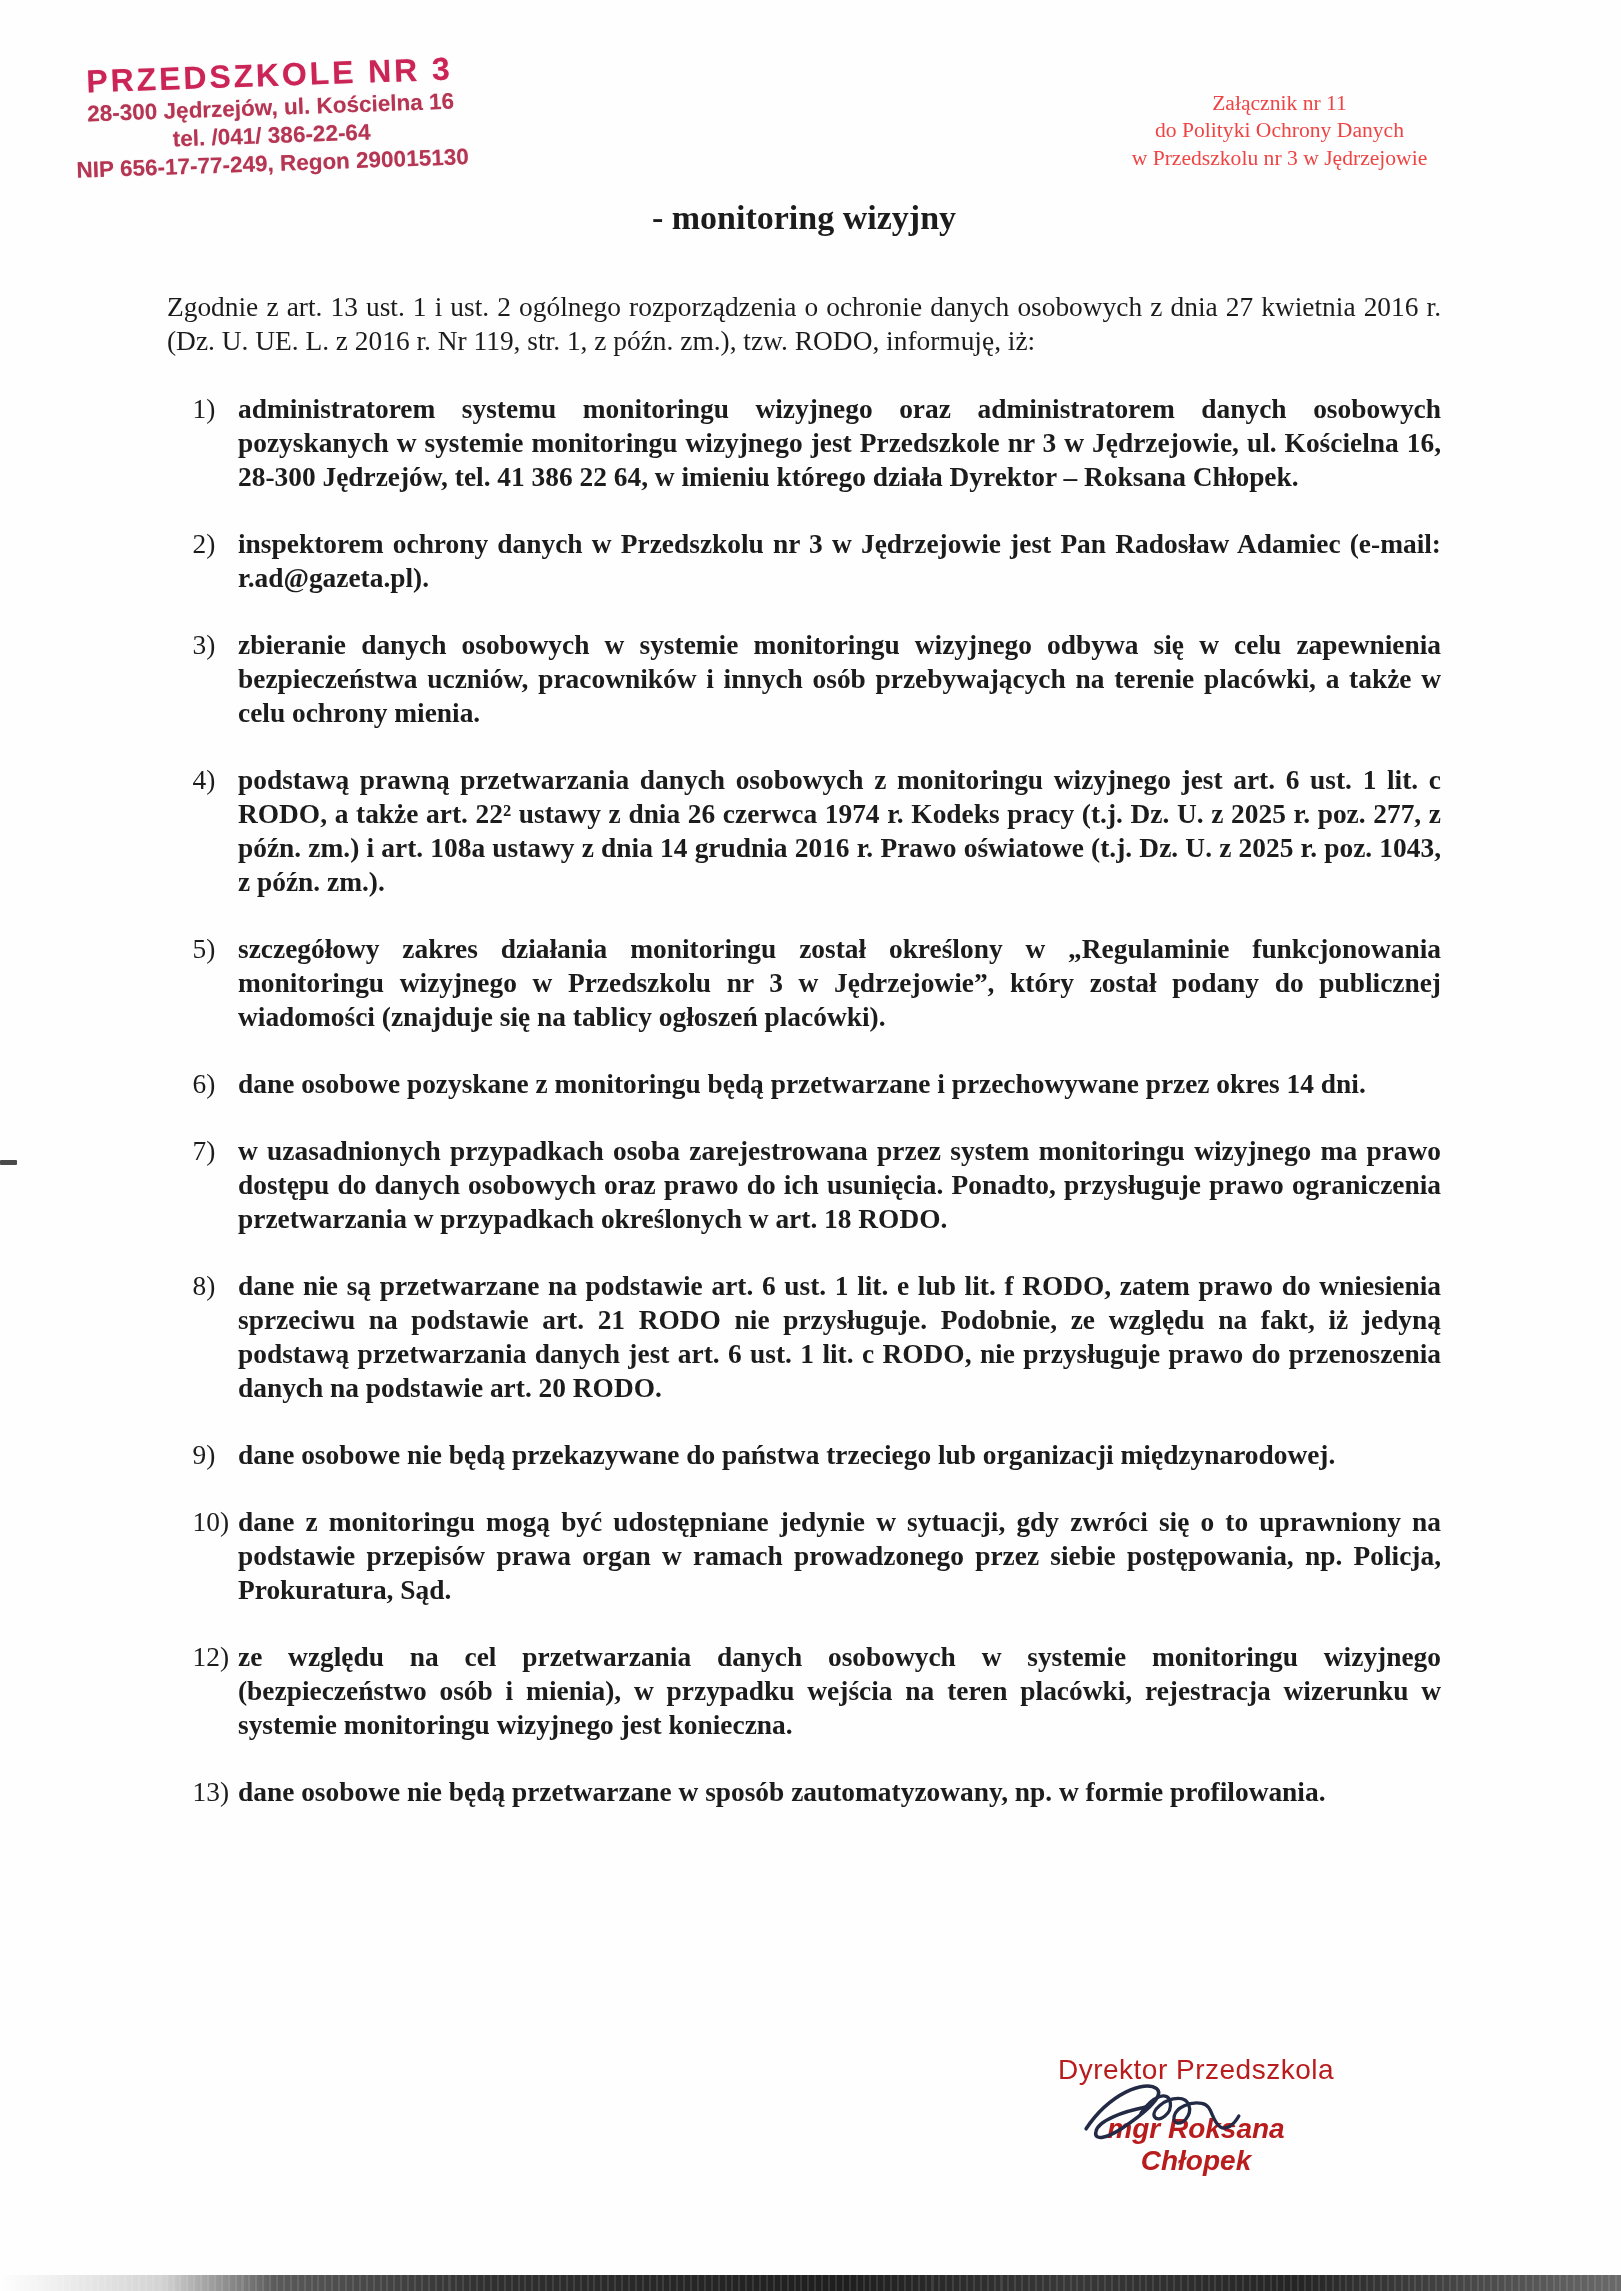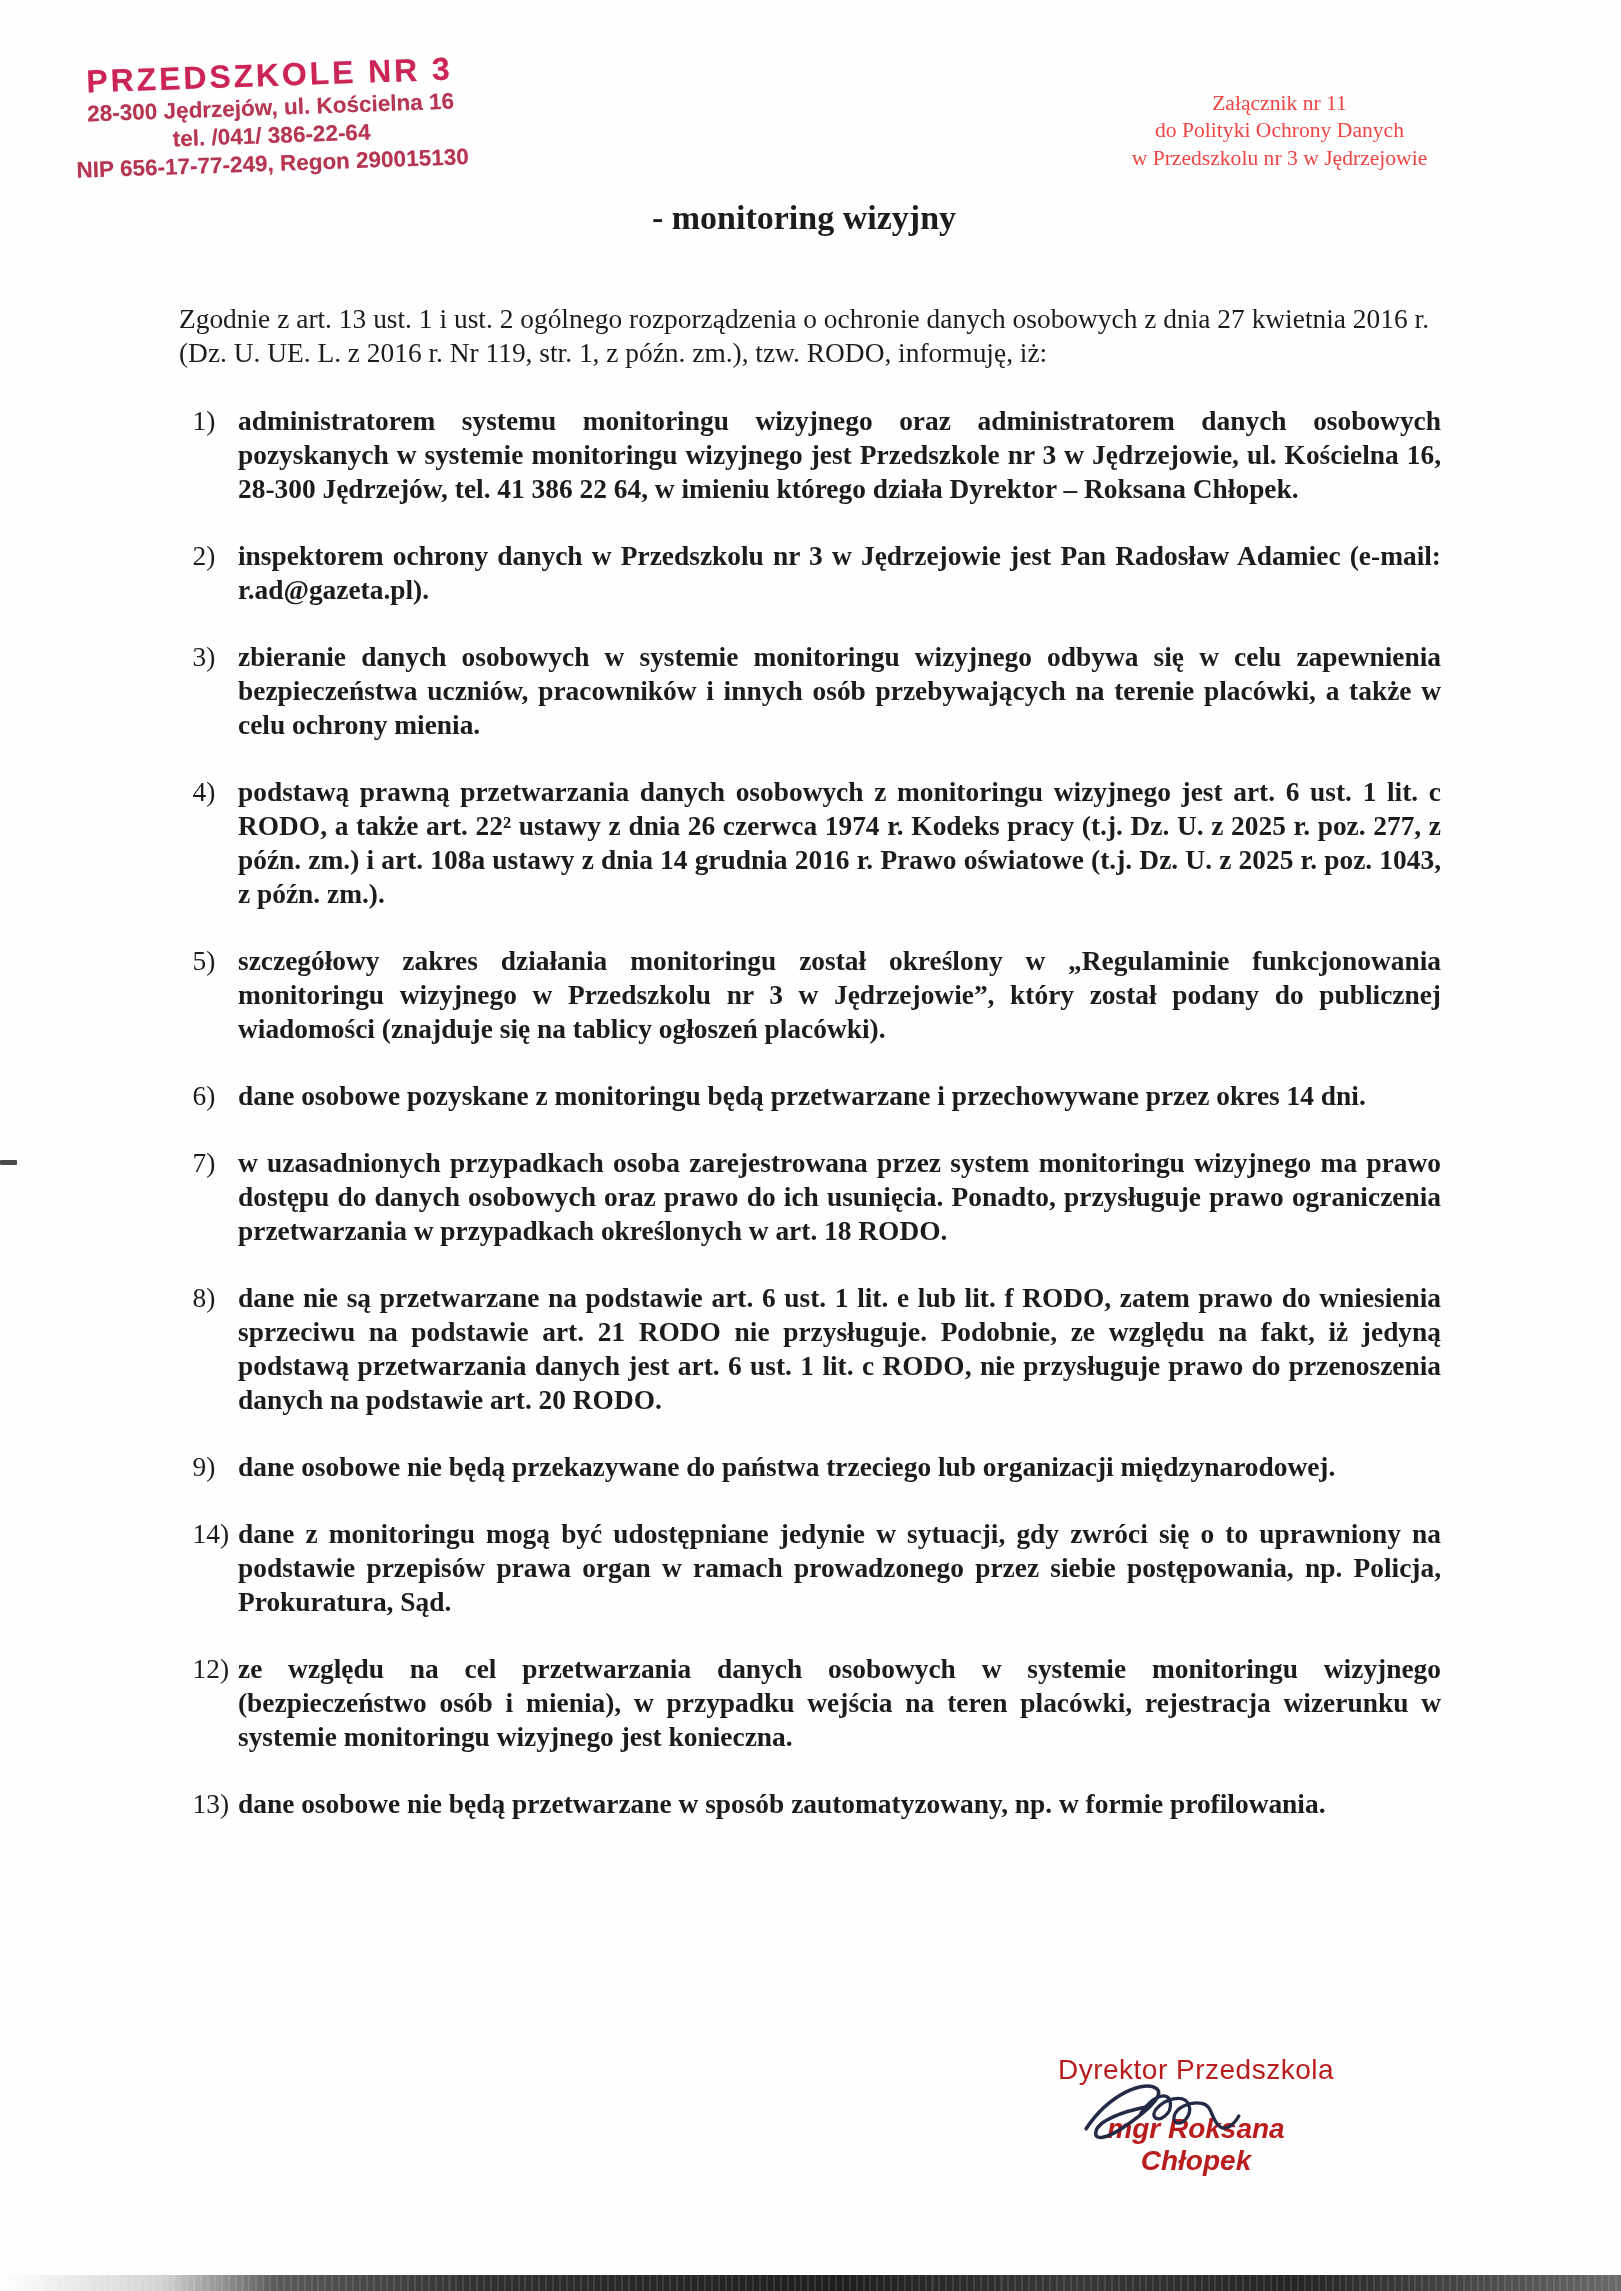--- a/index.html
+++ b/index.html
@@ -39,21 +39,21 @@
     font-size:21.6px; line-height:27.4px; color:#ef4444;
   }
 
   
   .title-wrap { position:absolute; left:167px; top:194px; width:1274px; text-align:center; }
   .title-main { font-size:30px; font-weight:bold; text-decoration:underline; letter-spacing:0.5px; }
   .title-sub  { font-size:34px; font-weight:bold; margin-top:4.9px; }
 
   
   .content { position:absolute; left:167px; top:290px; width:1274px; }
-  .intro { font-size:27.4px; line-height:34px; text-align:justify; margin:12px; }
+  .intro { font-size:27.4px; line-height:34px; text-align:justify; margin:0; }
   ol.clauses { list-style:none; margin:34px 0 0 0; padding:0; }
   ol.clauses li { display:flex; margin-bottom:33px; font-size:27.4px; line-height:34px; }
   ol.clauses .num { flex:0 0 71px; box-sizing:border-box; padding-left:25.5px; }
   ol.clauses .txt { flex:1 1 auto; text-align:justify;font-weight:bold; }
 
   
   .sig {
     position:absolute; left:1049px; top:2054px; width:294px;
     text-align:center;
     font-family:"Liberation Sans", sans-serif;
@@ -137,21 +137,21 @@
       </li>
       <li>
         <span class="num">8)</span>
         <span class="txt">dane nie są przetwarzane na podstawie art. 6 ust. 1 lit. e lub lit. f RODO, zatem prawo do wniesienia sprzeciwu na podstawie art. 21 RODO nie przysługuje. Podobnie, ze względu na fakt, iż jedyną podstawą przetwarzania danych jest art. 6 ust. 1 lit. c RODO, nie przysługuje prawo do przenoszenia danych na podstawie art. 20 RODO.</span>
       </li>
       <li>
         <span class="num">9)</span>
         <span class="txt">dane osobowe nie będą przekazywane do państwa trzeciego lub organizacji międzynarodowej.</span>
       </li>
       <li>
-        <span class="num">14)</span>
+        <span class="num">10)</span>
         <span class="txt">dane z monitoringu mogą być udostępniane jedynie w sytuacji, gdy zwróci się o to uprawniony na podstawie przepisów prawa organ w ramach prowadzonego przez siebie postępowania, np. Policja, Prokuratura, Sąd.</span>
       </li>
       <li>
         <span class="num">12)</span>
         <span class="txt">ze względu na cel przetwarzania danych osobowych w systemie monitoringu wizyjnego (bezpieczeństwo osób i mienia), w przypadku wejścia na teren placówki, rejestracja wizerunku w systemie monitoringu wizyjnego jest konieczna.</span>
       </li>
       <li>
         <span class="num">13)</span>
         <span class="txt">dane osobowe nie będą przetwarzane w sposób zautomatyzowany, np. w formie profilowania.</span>
       </li>

